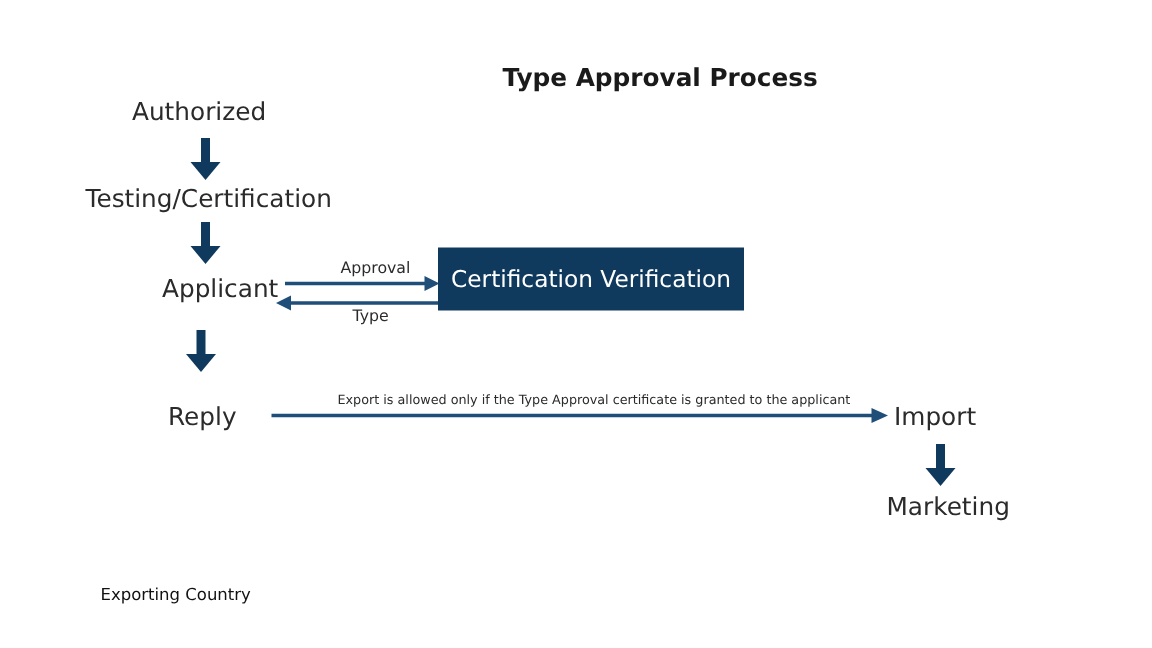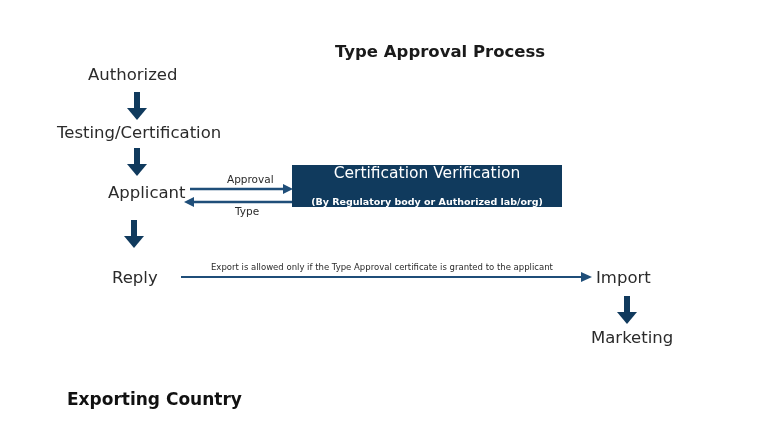--- a/index.html
+++ b/index.html
@@ -29,22 +29,22 @@
     position: absolute;
     color: #1a1a1a;
     font-size: 16.5px;
     font-weight: bold;
     white-space: nowrap;
     line-height: 1;
   }
   .country-label {
     position: absolute;
     color: #111111;
-    font-size: 17px;
-    font-weight: bold;
+    font-size: 11px;
+    font-weight: normal;
     white-space: nowrap;
     line-height: 1;
   }
   .edge-label {
     position: absolute;
     color: #2b2b2b;
     font-size: 10.5px;
     font-weight: 400;
     white-space: nowrap;
     line-height: 1;
@@ -143,23 +143,22 @@
   <div class="node-label" style="left:112px; top:270px;">Reply</div>
 
   <div class="node-label" style="left:596px; top:270px;text-align:right;">Import</div>
 
   <div class="node-label" style="left:591px; top:330px;">Marketing</div>
 
   <div class="edge-label" style="left:227px; top:174px;">Approval</div>
 
   <div class="edge-label" style="left:235px; top:206px;">Type</div>
 
-  <div class="edge-label-small" style="left:211px; top:263px;">Export is allowed only if the Type Approval certificate is granted to the applicant</div>
+  <div class="edge-label-small" style="left:225px; top:263px;">Export is allowed only if the Type Approval certificate is granted to the applicant</div>
 
-  <div class="verify-box" style="left:292px; top:165px; width:270px; height:42px;gap:13px;">
+  <div class="verify-box" style="left:292px; top:165px; width:204px; height:42px;gap:13px;">
     <div class="verify-title">Certification Verification</div>
-    <div class="verify-sub">(By Regulatory body or Authorized lab/org)</div>
   </div>
 
   <div class="country-label" style="left:67px; top:391px;">Exporting Country</div>
 
 
 </div>
 
 </body></html>

